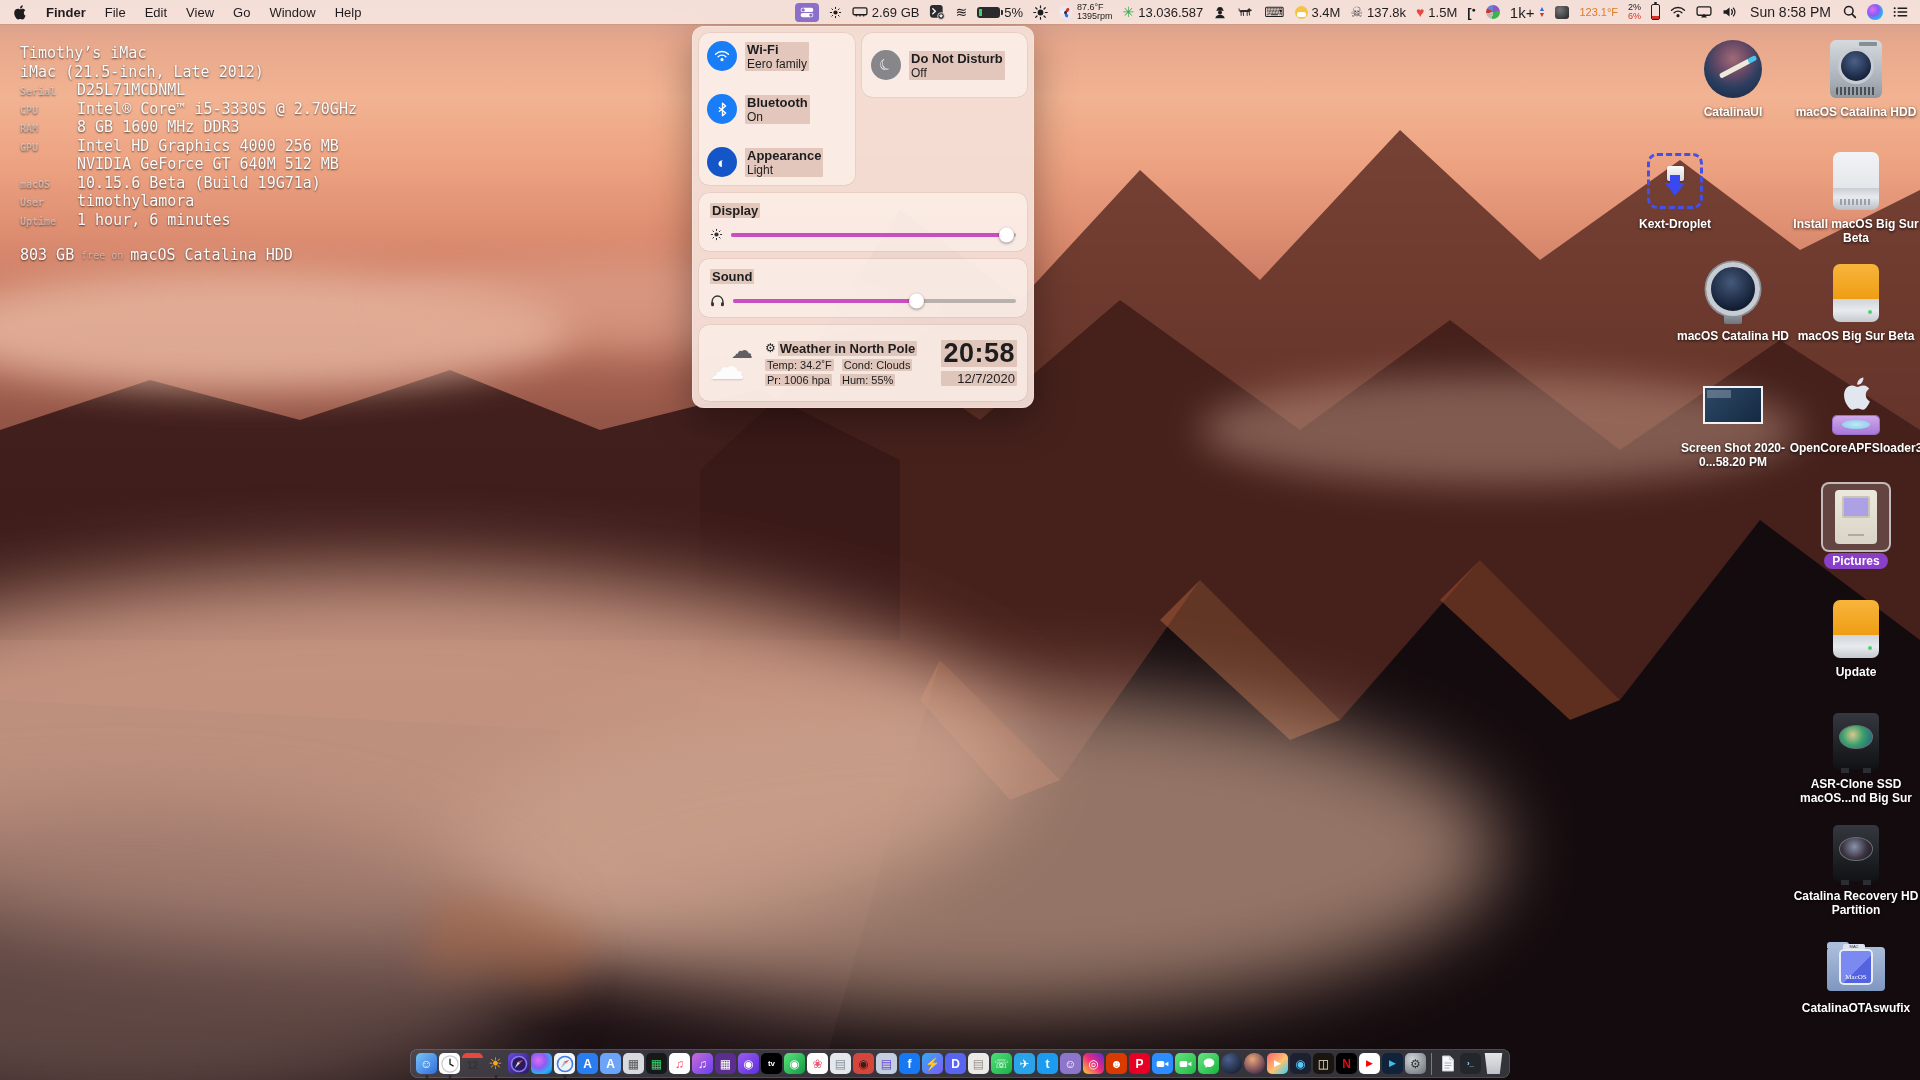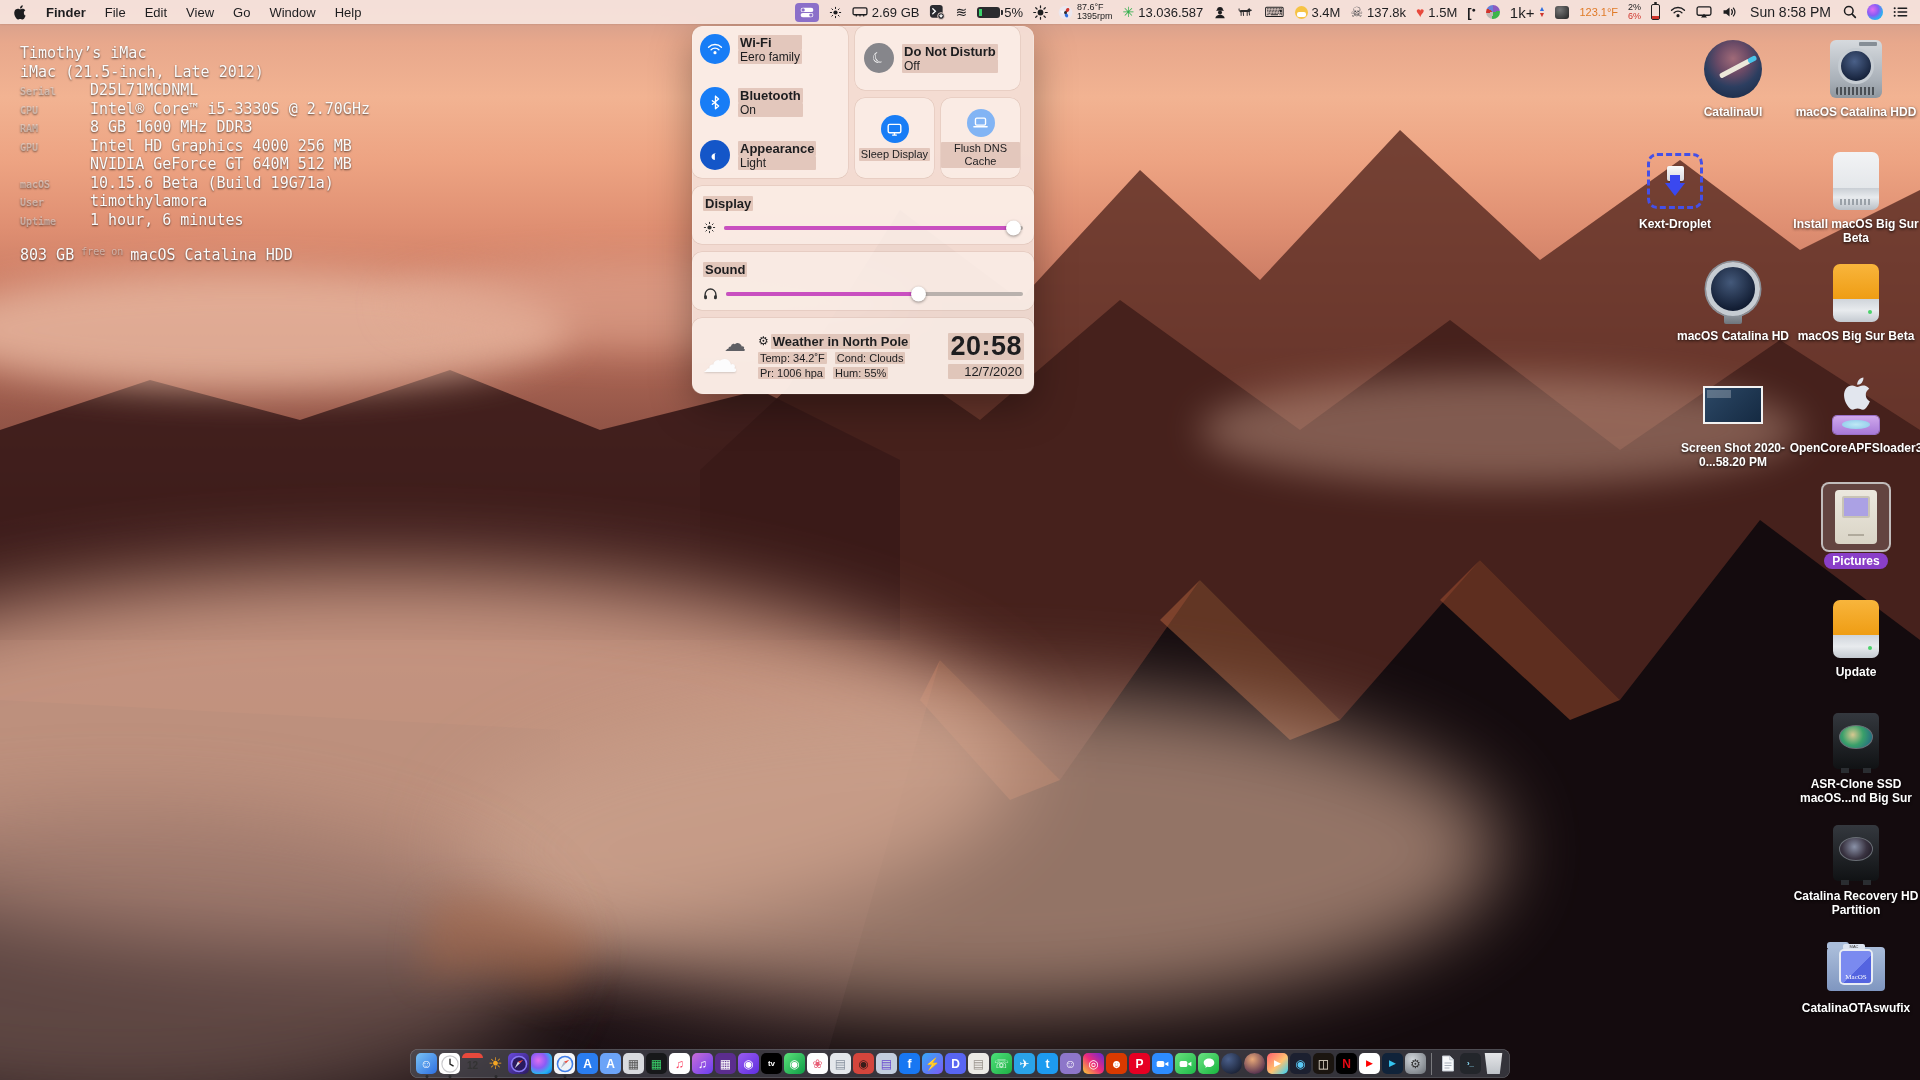--- a/index.html
+++ b/index.html
@@ -39,21 +39,21 @@
   .batth { width:23px; height:11px; background:#2b2b2e; border-radius:3px; position:relative; display:inline-block; }
   .batth:before { content:""; position:absolute; left:2px; top:2px; bottom:2px; width:3px; background:#3ad26b; }
   .batth:after { content:""; position:absolute; right:-3px; top:3px; width:2px; height:5px; background:#2b2b2e; border-radius:0 1px 1px 0; }
   .siri-ic { width:16px; height:16px; border-radius:50%; display:inline-block;
     background:radial-gradient(circle at 35% 35%, #e06df0, #8a5cf5 40%, #2bb3f0 70%, #0a6ef0); }
   .bracket-ic { font-weight:700; font-size:13px; }
   .bracket-ic sup { font-size:7px; }
 
   
   .cc { position:absolute; left:692px; top:26px; width:342px; z-index:40;
-    background:rgba(243,222,214,0.95); border-radius:12px; padding:0;
+    background:rgba(243,222,214,0.95); border-radius:12px; padding:7px;
     box-shadow:0 12px 40px rgba(0,0,0,.35), 0 0 0 0.5px rgba(255,255,255,.45) inset; color:#1d1d1f; }
   .cc-top { display:flex; gap:7px; }
   .cc-box { background:rgba(255,247,243,0.55); border-radius:10px; box-shadow:0 0 0 0.5px rgba(160,120,105,.25); }
   .cc-conn { width:156px; padding:8px; display:flex; flex-direction:column; justify-content:space-between; height:152px; }
   .cc-row { display:flex; align-items:center; gap:8px; }
   .cc-circ { width:30px; height:30px; border-radius:50%; flex:0 0 30px; display:flex; align-items:center; justify-content:center; }
   .circ-blue { background:#187df6; }
   .circ-navy { background:#1456c8; color:#fff; font-size:15px; }
   .circ-gray { background:#86868b; color:#fff; }
   .circ-lblue { background:#82b4f4; }
@@ -83,23 +83,23 @@
   .wx-gear { font-size:12px; font-weight:400; }
   .wx-row { display:flex; gap:8px; font-size:11px; margin-top:3px; }
   .wx-row span { white-space:nowrap; }
   .wx-time { text-align:right; }
   .wx-clock { font-size:27px; font-weight:700; line-height:27px; letter-spacing:0.5px; }
   .wx-date { font-size:13px; margin-top:4px; }
 
   
   .sysinfo { position:absolute; left:20px; top:44px; z-index:5; font-family:"DejaVu Sans Mono",monospace; }
   .si-line { display:flex; align-items:baseline; height:18.5px; }
-  .si-label { width:70px; font-size:10px; font-weight:700; color:rgba(240,240,240,.5); text-shadow:0 1px 2px rgba(0,0,0,.5); }
+  .si-label { width:57px; font-size:10px; font-weight:700; color:rgba(240,240,240,.5); text-shadow:0 1px 2px rgba(0,0,0,.5); }
   .si-val { font-size:15px; font-weight:500; color:#fafafa; text-shadow:0 1px 2px rgba(0,0,0,.65); white-space:pre; }
-  .si-disk { margin-top:17px; display:flex; align-items:flex-start; }
+  .si-disk { margin-top:17px; display:flex; align-items:center; }
   .si-disk .mid { font-size:10px; color:rgba(240,240,240,.5); margin:0 7px; text-shadow:0 1px 2px rgba(0,0,0,.5); }
 
   
   .dt { position:absolute; width:150px; display:flex; flex-direction:column; align-items:center; z-index:4; }
   .dt-art { width:66px; height:66px; display:flex; align-items:center; justify-content:center; position:relative; border-radius:6px; }
   .dt.sel .dt-art { background:rgba(255,255,255,.16); box-shadow:0 0 0 2px rgba(215,215,215,.85); }
   .dt-label { margin-top:3px; font-size:12px; font-weight:700; color:#fff; text-align:center; line-height:14px;
     text-shadow:0 1px 3px rgba(0,0,0,.85); max-width:150px; }
   .dt-label.sel-label { background:#8a3fc8; border-radius:8px; padding:1px 8px; text-shadow:none; }
   .a-circle { width:58px; height:58px; border-radius:50%;
@@ -472,40 +472,20 @@
     <div class="cc-right">
       <div class="cc-box cc-dnd">
         <span class="cc-circ circ-gray">
             <span class="moon-g">☾</span>
           </span>
         <div>
           <div class="cc-t hl">Do Not Disturb</div>
           <div class="cc-s hl">Off</div>
         </div>
       </div>
-      <div class="cc-mods">
-        <div class="cc-box cc-mod">
-          <span class="cc-circ circ-blue" id="cc-sleep-ic">
-              <svg viewBox="0 0 16 14" width="15" height="13">
-                <rect x="1.2" y="1.5" width="13.6" height="9" rx="1.6" fill="none" stroke="#fff" stroke-width="1.5"></rect>
-                <path d="M6 13h4M8 10.8V13" stroke="#fff" stroke-width="1.5" stroke-linecap="round"></path>
-              </svg>
-            </span>
-          <div class="cc-mod-label hl">Sleep Display</div>
-        </div>
-        <div class="cc-box cc-mod">
-          <span class="cc-circ circ-lblue" id="cc-dns-ic">
-              <svg viewBox="0 0 16 12" width="15" height="11">
-                <rect x="2.5" y="1.2" width="11" height="7.6" rx="1.4" fill="none" stroke="#fff" stroke-width="1.5"></rect>
-                <path d="M0.8 10.6h14.4" stroke="#fff" stroke-width="1.6" stroke-linecap="round"></path>
-              </svg>
-            </span>
-          <div class="cc-mod-label hl">Flush DNS Cache</div>
-        </div>
-      </div>
     </div>
   </div>
   <div class="cc-box cc-slider">
     <span class="cc-t hl">Display</span>
     <div class="sl-row">
       <span class="sl-icon" id="sl-bright-ic">
           <svg viewBox="0 0 16 16" width="13" height="13">
             <circle cx="8" cy="8" r="2.6" fill="#333"></circle>
             <g stroke="#333" stroke-width="1.2" stroke-linecap="round">
               <path d="M8 1.6v1.6M8 12.8v1.6M1.6 8h1.6M12.8 8h1.6M3.5 3.5l1.1 1.1M11.4 11.4l1.1 1.1M3.5 12.5l1.1-1.1M11.4 4.6l1.1-1.1"></path>

